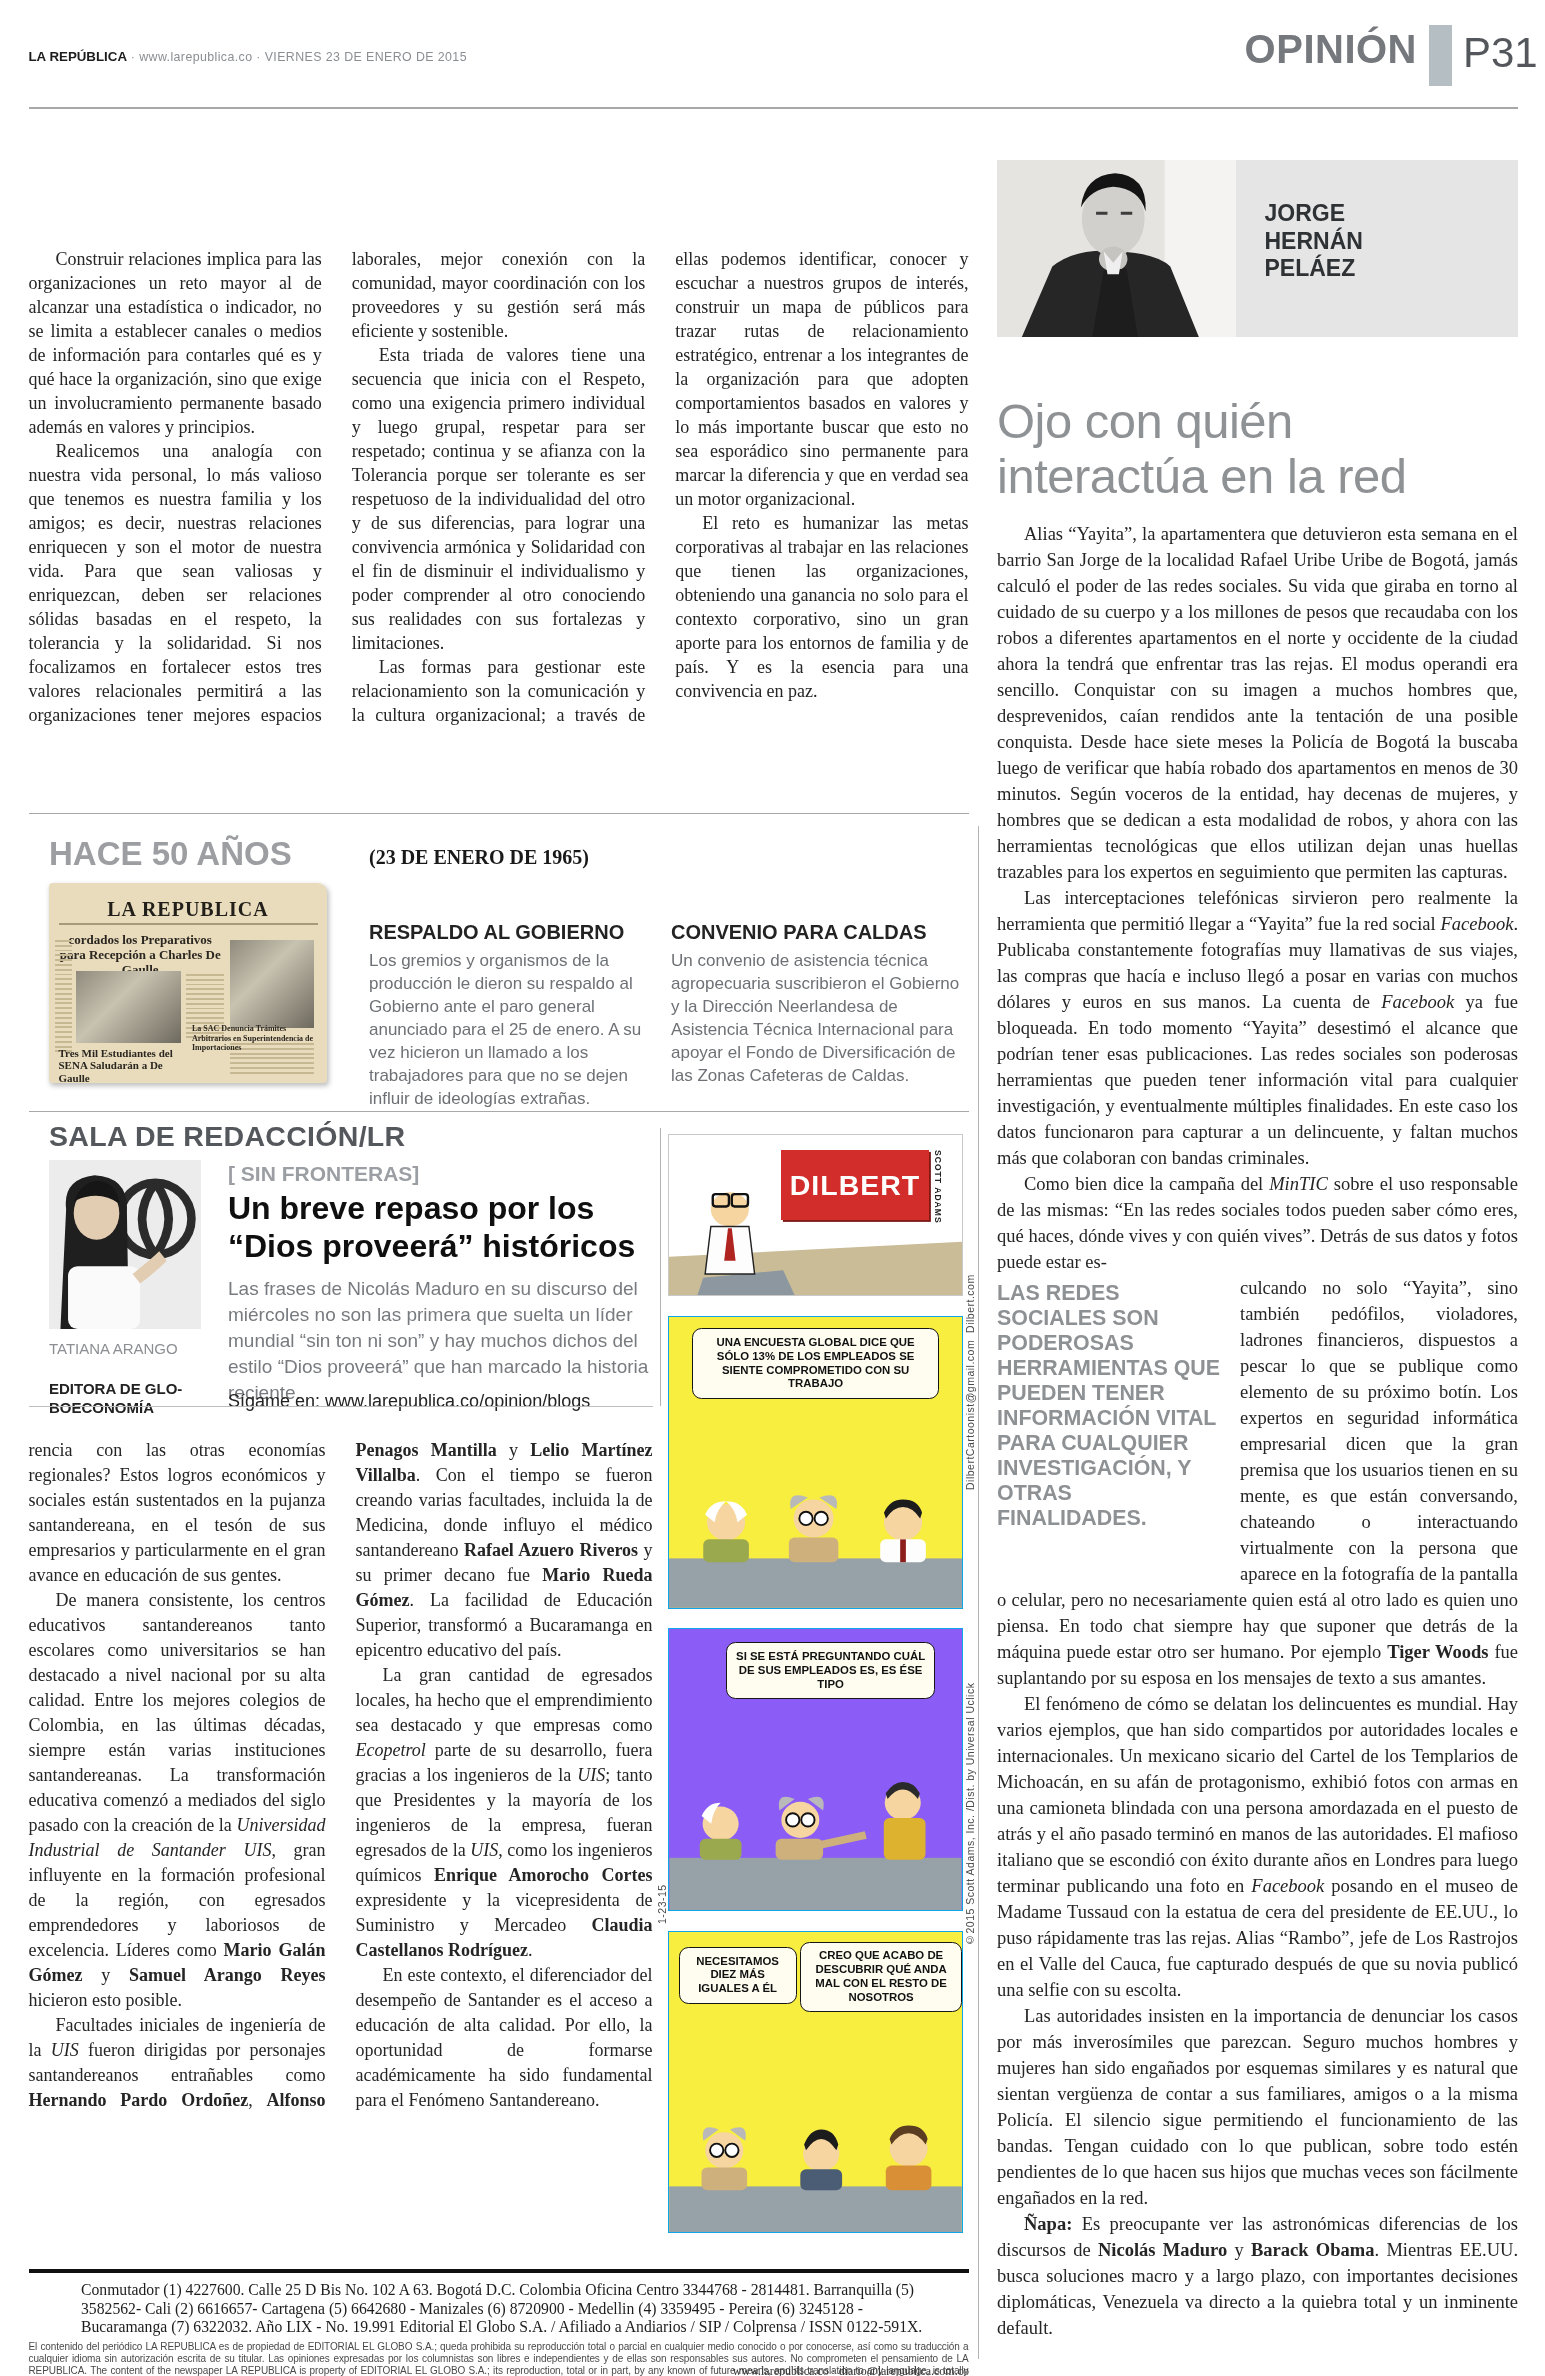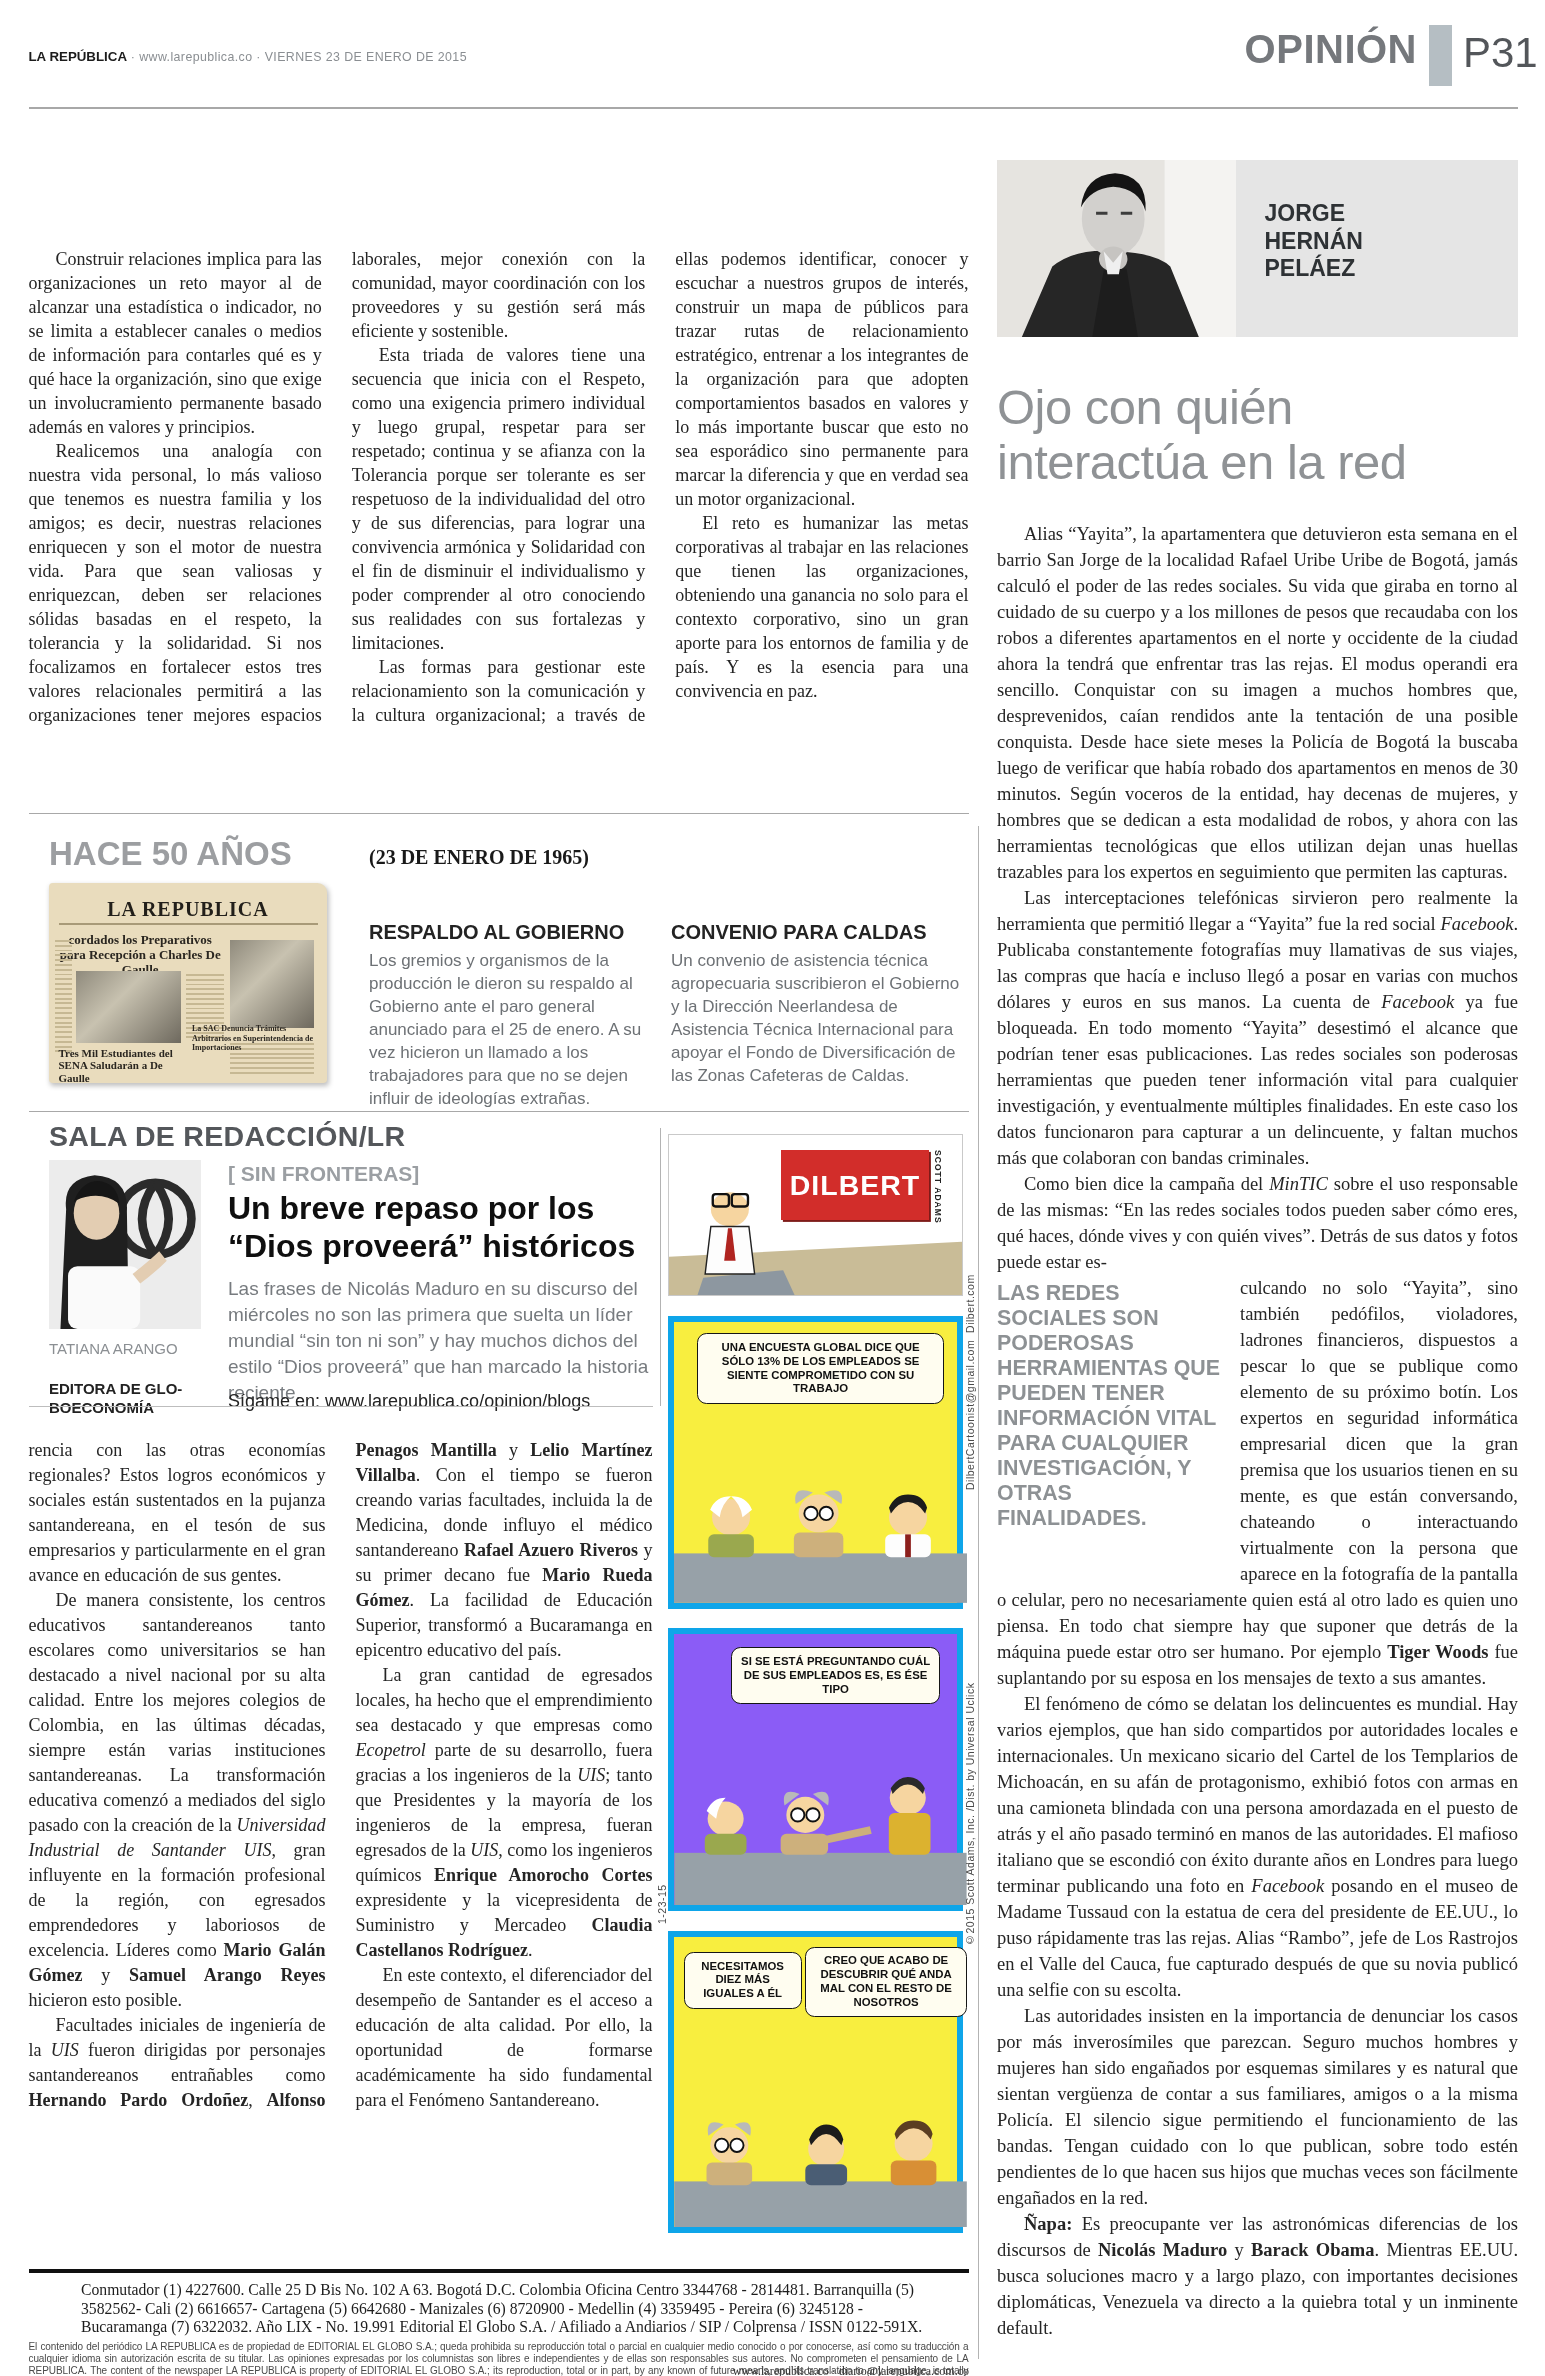--- a/index.html
+++ b/index.html
@@ -55,39 +55,39 @@
         font-weight:bold;font-size:15px;line-height:19px;color:#222;}
   .sala-kicker{position:absolute;left:228px;top:1162px;font-family:"Liberation Sans",sans-serif;
         font-weight:bold;font-size:21px;color:#9b9fa3;}
   .sala-headline{position:absolute;left:228px;top:1189px;width:423px;font-family:"Liberation Sans",sans-serif;
         font-weight:bold;font-size:32px;line-height:38px;color:#0f0f0f;}
   .sala-body{position:absolute;left:228px;top:1276px;width:426px;font-family:"Liberation Sans",sans-serif;
         font-size:19px;line-height:26px;color:#777b7f;}
   .sala-follow{position:absolute;left:228px;top:1391px;font-family:"Liberation Sans",sans-serif;
         font-weight:normal;font-size:18px;color:#232323;}
   
-  .dpanel{position:absolute;left:668px;width:295px;box-sizing:border-box;border:6px solid #0ea5e9;}
+  .dpanel{position:absolute;left:668px;width:295px;box-sizing:border-box;border:1px solid #0ea5e9;}
   .dpanel.logo-panel{border:1px solid #c9c9c9;background:#fff;}
   .comic-bubble{position:absolute;background:#fffdf0;border:1.9px solid #161616;border-radius:9.5px;
         padding:6.7px 8.6px;font-family:"Liberation Sans",sans-serif;font-weight:bold;font-size:11.4px;
         line-height:13.8px;text-align:center;color:#111;}
   .dlogo-box{position:absolute;left:112px;top:15px;width:148px;height:70px;background:#d22d2a;
         display:flex;align-items:center;justify-content:center;font-family:"Liberation Sans",sans-serif;
         font-weight:bold;font-size:28.5px;color:#fff;letter-spacing:1px;box-shadow:1.9px 1.9px 0 #7e1b19;}
   .dlogo-by{position:absolute;left:264px;top:15px;font-family:"Liberation Sans",sans-serif;font-weight:bold;
         font-size:8.6px;color:#222;writing-mode:vertical-rl;letter-spacing:1px;}
   .dside{position:absolute;font-family:"Liberation Sans",sans-serif;font-size:10.5px;color:#4a4a4a;
         writing-mode:vertical-rl;transform:rotate(180deg);letter-spacing:0.5px;white-space:nowrap;}
   
   .ra-photo{position:absolute;left:997px;top:160px;width:240px;height:177px;overflow:hidden;background:#dcdcdc;}
   .ra-authorbox{position:absolute;left:1236px;top:160px;width:282px;height:177px;background:#e5e5e5;
         box-sizing:border-box;padding:40px 0 0 28.5px;}
   .ra-authorname{font-family:"Liberation Sans",sans-serif;font-weight:bold;font-size:23px;
         line-height:27.6px;color:#2e3235;width:152px;}
-  .ra-title{position:absolute;left:997px;top:380px;width:504px;font-family:"Liberation Sans",sans-serif;
+  .ra-title{position:absolute;left:997px;top:394px;width:504px;font-family:"Liberation Sans",sans-serif;
         font-size:49px;line-height:55px;color:#8f9295;letter-spacing:-0.5px;}
   .ra-body{position:absolute;left:997px;top:521px;width:521px;font-size:18.5px;line-height:26px;}
   .pullquote{float:left;width:226px;margin:5.7px 17px 32px 0;font-family:"Liberation Sans",sans-serif;
         font-weight:bold;font-size:21.4px;line-height:25px;color:#8d9194;text-align:left;}
   
   .foot-rule{position:absolute;left:28.5px;top:2269px;width:940px;height:3.8px;background:#101010;}
   .foot-contact{position:absolute;left:81px;top:2281px;width:861px;font-size:15.7px;line-height:18.5px;color:#1d1d1d;}
   .foot-legal{position:absolute;left:28.5px;top:2341px;width:940px;font-family:"Liberation Sans",sans-serif;
         font-size:10px;line-height:12px;color:#4a4a4a;text-align:justify;letter-spacing:-0.1px;}
   .foot-links{position:absolute;left:609px;top:2364px;width:360px;text-align:right;font-size:12px;color:#333;}

